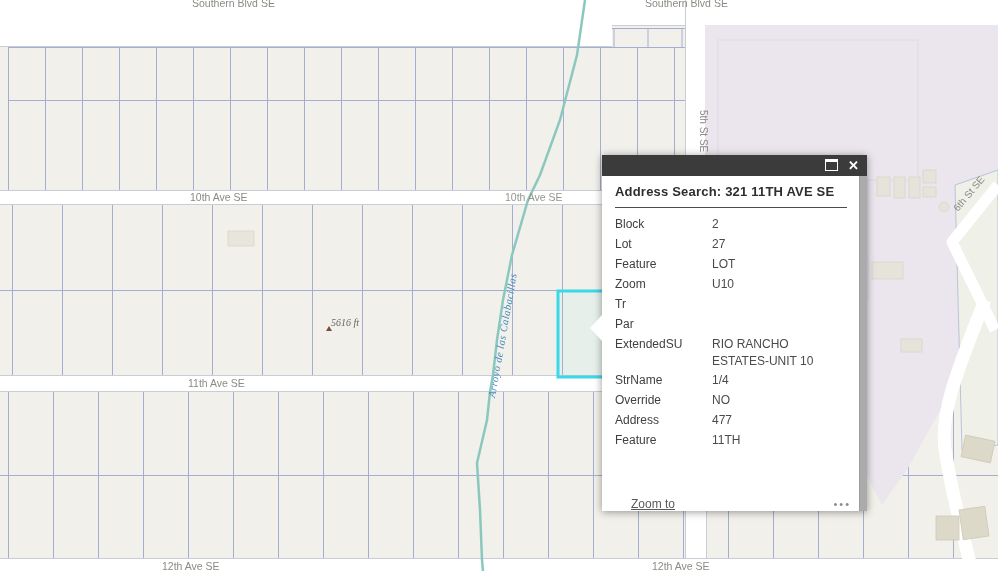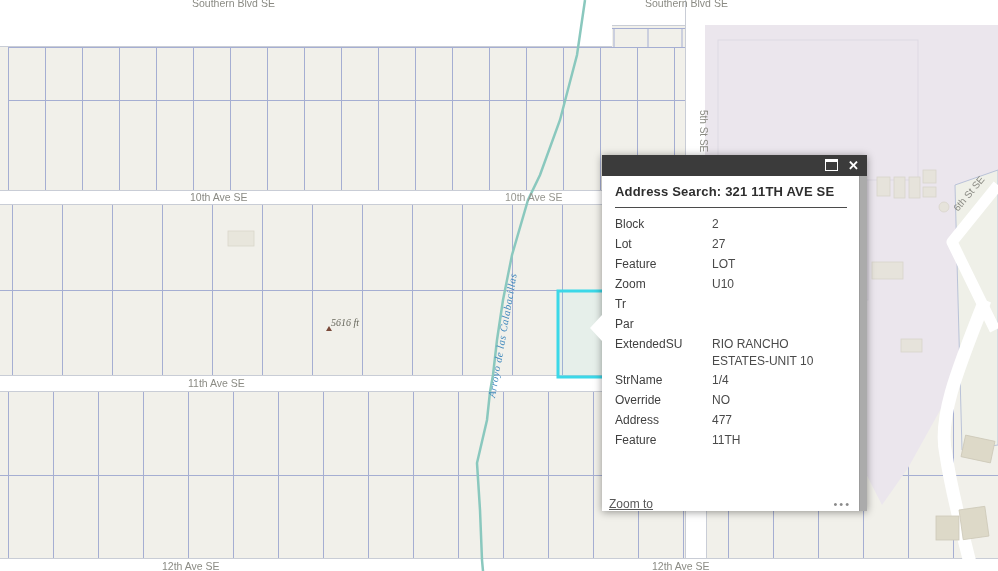--- a/index.html
+++ b/index.html
@@ -21,21 +21,21 @@
   .hdr-btn{position:absolute;top:4px;cursor:pointer;}
   .max-btn{right:29px;width:11px;height:8px;border:1px solid #fff;border-top:3px solid #fff;}
   .close-btn{right:8px;top:2px;color:#fff;font-size:13px;font-weight:bold;line-height:17px;}
   .popup-body{position:relative;height:340px;padding:8px 20px 0 13px;box-sizing:border-box;}
   .popup-title{font-size:13px;font-weight:600;color:#2e2e2e;
                padding-bottom:8px;border-bottom:1px solid #4b4b4b;letter-spacing:.2px;}
   .fields{margin-top:6px;}
   .frow{display:flex;line-height:20px;font-size:12px;}
   .flabel{width:97px;flex:0 0 97px;color:#404040;}
   .fvalue{color:#4a4a4a;line-height:17px;padding-top:2px;}
-  .popup-footer{position:absolute;left:7px;right:16px;bottom:5px;
+  .popup-footer{position:absolute;left:29px;right:16px;bottom:5px;
                 display:flex;justify-content:space-between;align-items:center;}
   .zoomto{font-size:12px;color:#595959;text-decoration:underline;cursor:pointer;}
   .dots{font-size:11px;color:#8a8a8a;letter-spacing:2px;cursor:pointer;line-height:10px;}
   .pop-scrollbar{position:absolute;right:0;top:21px;bottom:0;width:7px;
                  background:#ababab;border-left:1px solid #9c9c9c;cursor:pointer;}
   .callout{position:absolute;left:-12px;top:160px;width:0;height:0;
            border-top:13px solid transparent;border-bottom:13px solid transparent;
            border-right:12px solid #ffffff;}
 </style>
 </head>

